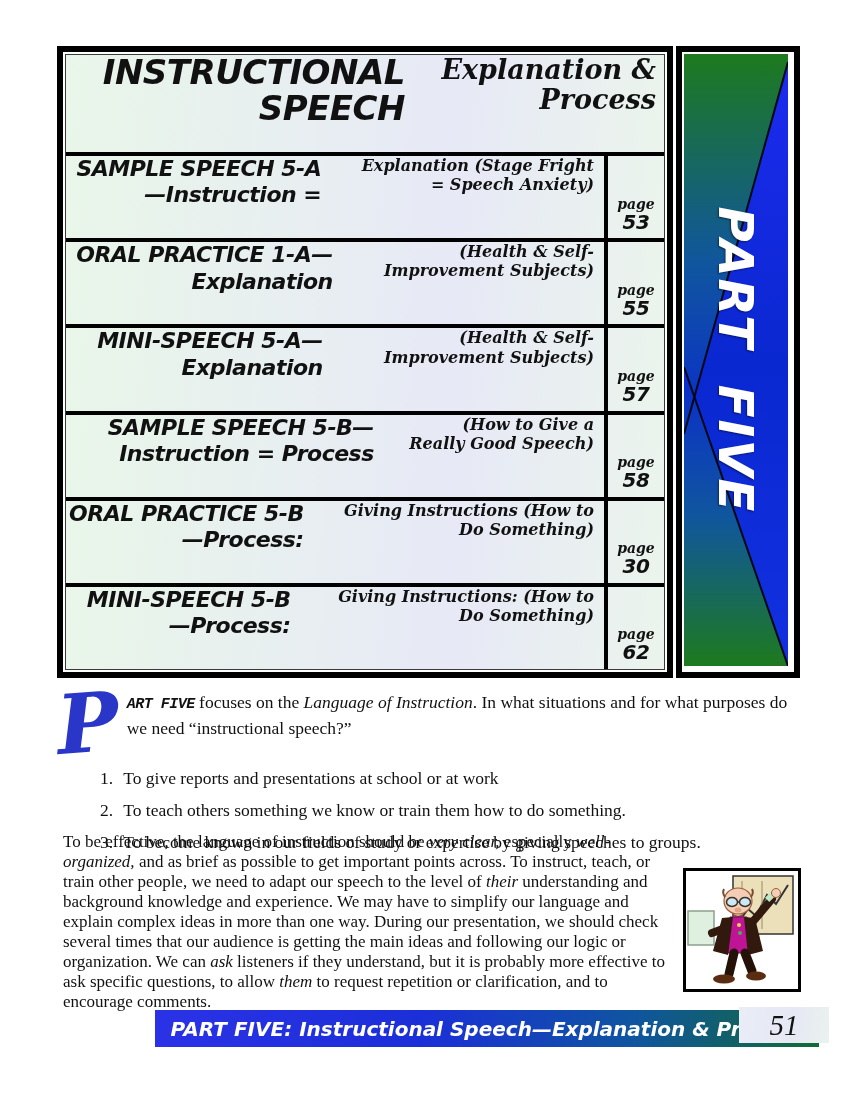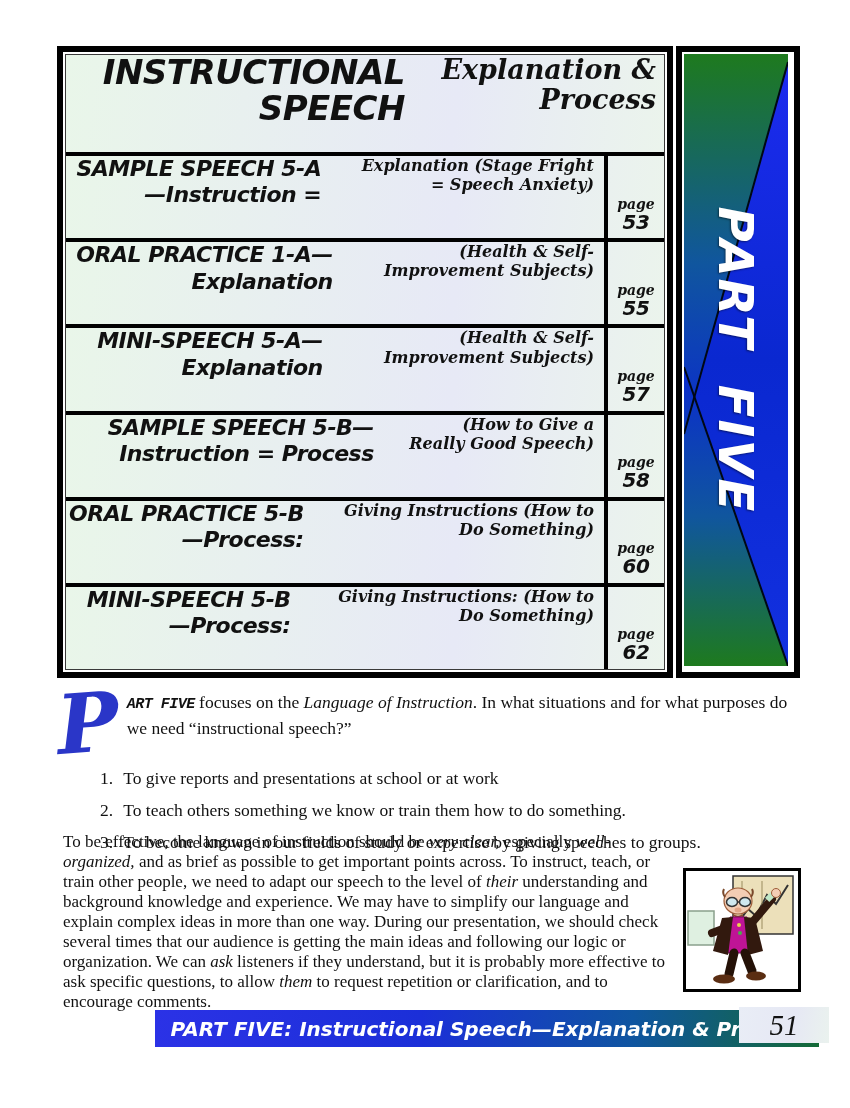--- a/index.html
+++ b/index.html
@@ -163,21 +163,21 @@
         </div>
       </div>
 
       <div class="trow">
         <div class="trow-main">
           <div class="l1 marker">ORAL PRACTICE 5-B—Process:</div>
           <div class="l2 scriptf">Giving Instructions (How to Do Something)</div>
         </div>
         <div class="trow-page">
           <div class="plabel scriptf">page</div>
-          <div class="pnum marker">60</div>
+          <div class="pnum marker">30</div>
         </div>
       </div>
 
       <div class="trow">
         <div class="trow-main">
           <div class="l1 marker">MINI-SPEECH 5-B—Process:</div>
           <div class="l2 scriptf">Giving Instructions: (How to Do Something)</div>
         </div>
         <div class="trow-page">
           <div class="plabel scriptf">page</div>

